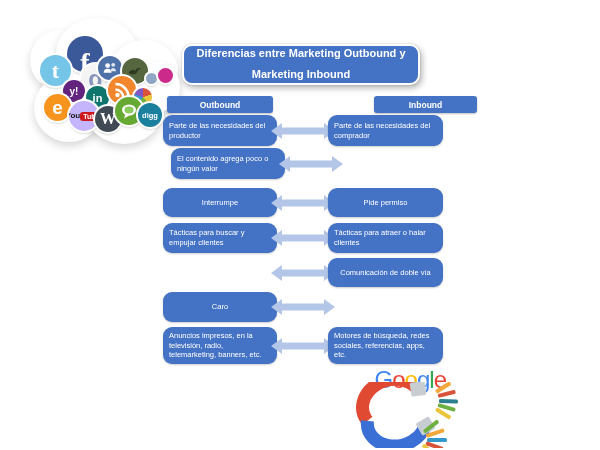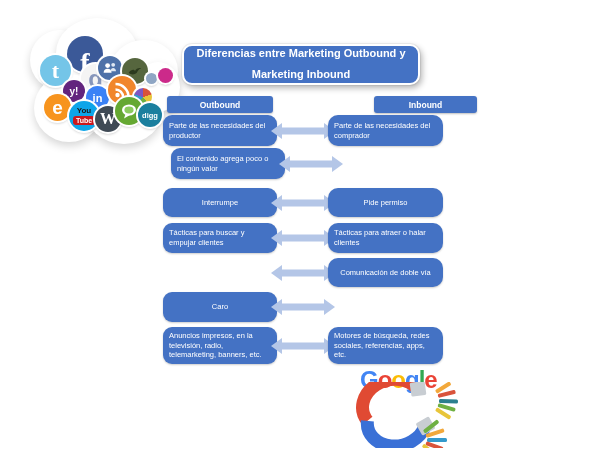--- a/index.html
+++ b/index.html
@@ -27,21 +27,21 @@
   
   .row { position:absolute; left:0; width:600px; }
   .cbox {
     position:absolute; top:0; height:100%;
     background:#4472C4; color:#fff; border-radius:9px;
     font-size:7.5px; line-height:1.3; text-align:left;
     display:flex; align-items:center; justify-content:center;
     padding:2px 6px; box-shadow:0 1px 2px rgba(0,0,0,.2);
   }
   .cbox.left  { left:163px; width:114px; }
-  .cbox.right { left:328px; width:115px;border-radius:10px; }
+  .cbox.right { left:328px; width:115px; }
   .arrow { position:absolute; left:271px; width:64px; height:18px; top:50%; transform:translateY(-50%); }
   .arrow svg { display:block; width:100%; height:100%; }
 
   
   .cloud { position:absolute; left:28px; top:18px; width:152px; height:134px; }
   .puff { position:absolute; background:#fff; border-radius:50%; box-shadow:0 4px 9px rgba(0,0,0,.16); }
   .sicon {
     position:absolute; border-radius:50%; color:#fff; font-weight:bold;
     display:flex; align-items:center; justify-content:center;
     box-shadow:0 0 0 2px #fff, 0 2px 3px rgba(0,0,0,.3);
@@ -49,34 +49,34 @@
   }
   .i-facebook { left:39px; top:18px; width:36px; height:36px; background:#3B5998; font-size:28px; font-family:"Liberation Serif",serif; align-items:flex-end; }
   .i-facebook span { position:relative; top:7px; }
   .i-twitter  { left:12px; top:37px; width:31px; height:31px; background:#74C5E8; font-size:22px; font-family:"Liberation Serif",serif; }
   .i-google   { left:53px; top:46px; width:29px; height:29px; background:#F4F4F4; color:#8696BB; font-size:24px; }
   .i-myspace  { left:70px; top:38px; width:24px; height:24px; background:#4E71A8; }
   .i-bird     { left:94px; top:40px; width:26px; height:26px; background:#56663E; }
   .i-dot-blue    { left:118px; top:55px; width:11px; height:11px; background:#8FA6C4; }
   .i-dot-magenta { left:130px; top:50px; width:15px; height:15px; background:#CC2A8A; }
   .i-yahoo    { left:35px; top:62px; width:22px; height:22px; background:#62247E; font-size:10px; }
-  .i-linkedin { left:58px; top:68px; width:23px; height:23px; background:#3b82f6; font-size:11px; }
+  .i-linkedin { left:58px; top:68px; width:23px; height:23px; background:#0f766e; font-size:11px; }
   .i-rss      { left:80px; top:58px; width:28px; height:28px; background:#F1862C; }
   .i-picasa   { left:106px; top:70px; width:18px; height:18px;
                 background:conic-gradient(#D9533B 0 20%, #E8C53A 20% 40%, #6FB043 40% 60%, #3399CC 60% 80%, #7E57C2 80% 100%); }
   .i-email    { left:16px; top:76px; width:27px; height:27px; background:#F7941E; font-size:19px; }
-  .i-youtube  { left:41px; top:83px; width:30px; height:30px; background:#0ea5e9; flex-direction:column; }
+  .i-youtube  { left:41px; top:83px; width:30px; height:30px; background:#c4b5fd; flex-direction:row; }
   .yt-you  { color:#1a1a1a; font-size:8px; font-weight:bold; line-height:1; }
   .yt-tube { background:#CC181E; color:#fff; font-size:7px; font-weight:bold; border-radius:3px; padding:1px 3px; line-height:1; margin-top:1px; }
   .i-wordpress{ left:67px; top:88px; width:26px; height:26px; background:#3F4A55; font-size:16px; font-family:"Liberation Serif",serif; }
   .i-chat     { left:87px; top:79px; width:28px; height:28px; background:#65A832; }
   .i-digg     { left:110px; top:85px; width:24px; height:24px; background:#1B7F9E; font-size:7.5px; }
 
   
-  .google-logo { position:absolute; left:360px; top:368px; width:86px; text-align:left; font-size:24px; font-weight:bold; letter-spacing:-1px; line-height:1; }
+  .google-logo { position:absolute; left:360px; top:368px; width:86px; text-align:right; font-size:24px; font-weight:normal; letter-spacing:-1px; line-height:1; }
   .gl-0,.gl-3 { color:#4285F4; }
   .gl-1,.gl-5 { color:#EA4335; }
   .gl-2 { color:#FBBC05; }
   .gl-4 { color:#34A853; }
   .magnet { position:absolute; left:344px; top:382px; width:122px; height:66px; }
   .magnet svg { display:block; width:100%; height:100%; }
 </style>
 </head>
 <body>
 

